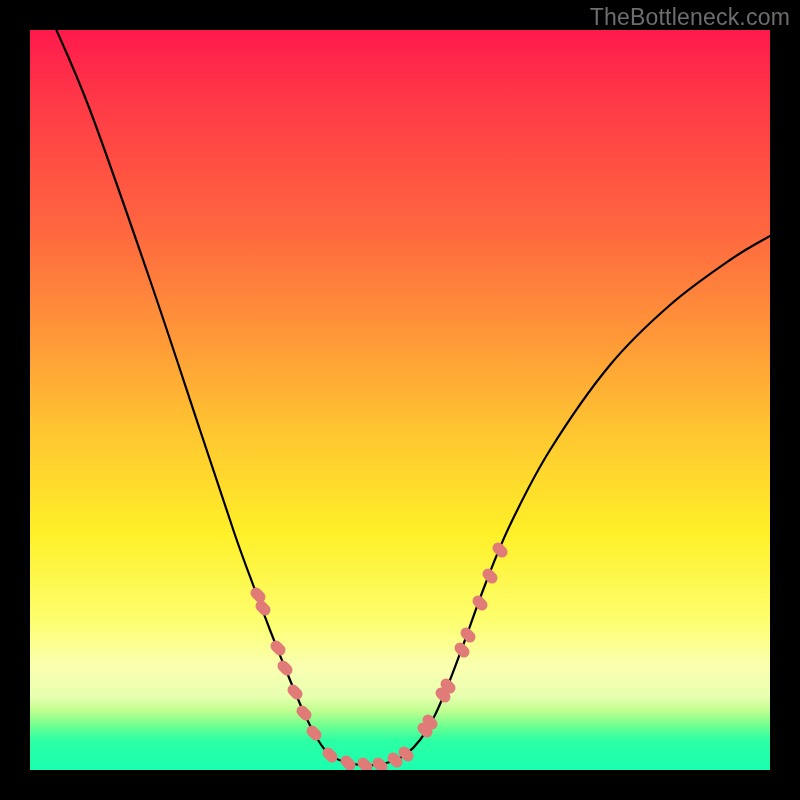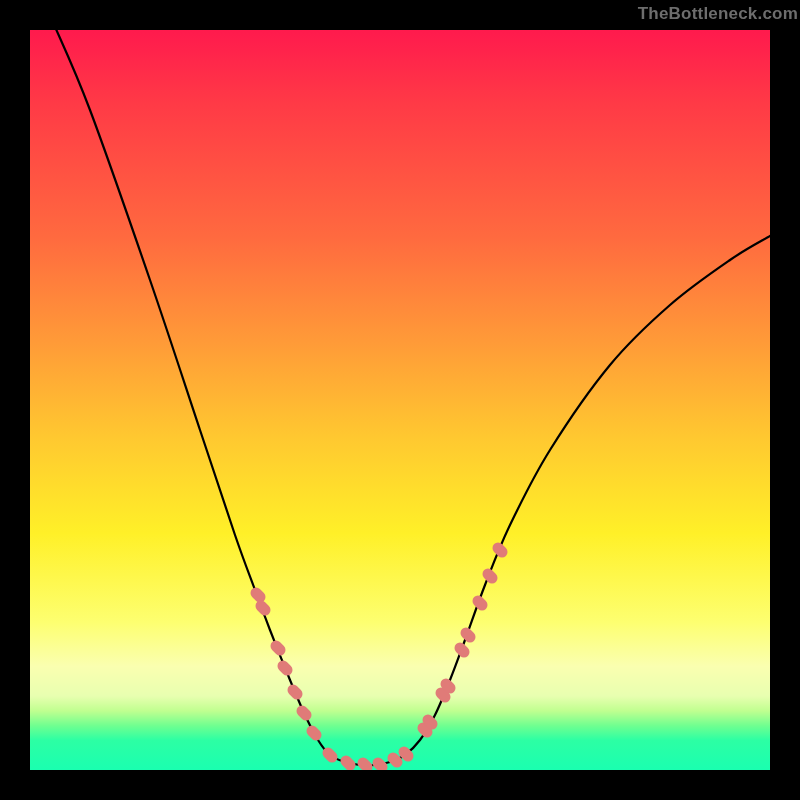--- a/index.html
+++ b/index.html
@@ -41,24 +41,24 @@
       #e8ffb0 90%,
       #c0ff90 92%,
       #70ff90 94%,
       #2cffa4 96%,
       #1affb0 100%
     );
   }
   .watermark {
     position: absolute;
     top: 4px;
-    right: 2px;
+    right: 10px;
     color: #6d6d6d;
-    font-size: 17px;
-    font-weight: 700;
+    font-size: 23px;
+    font-weight: 400;
     letter-spacing: 0.2px;
   }
   svg.curve {
     position: absolute;
     inset: 0;
     width: 100%;
     height: 100%;
     overflow: visible;
   }
   .curve-path {

